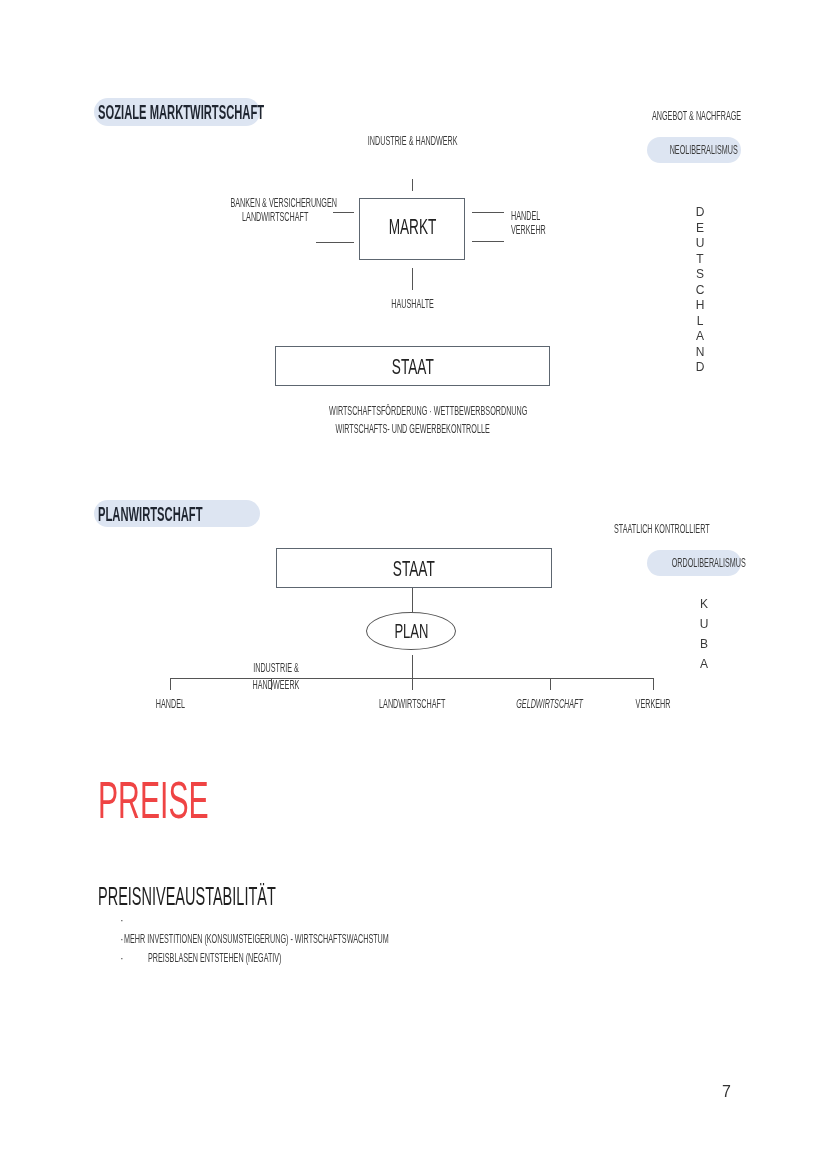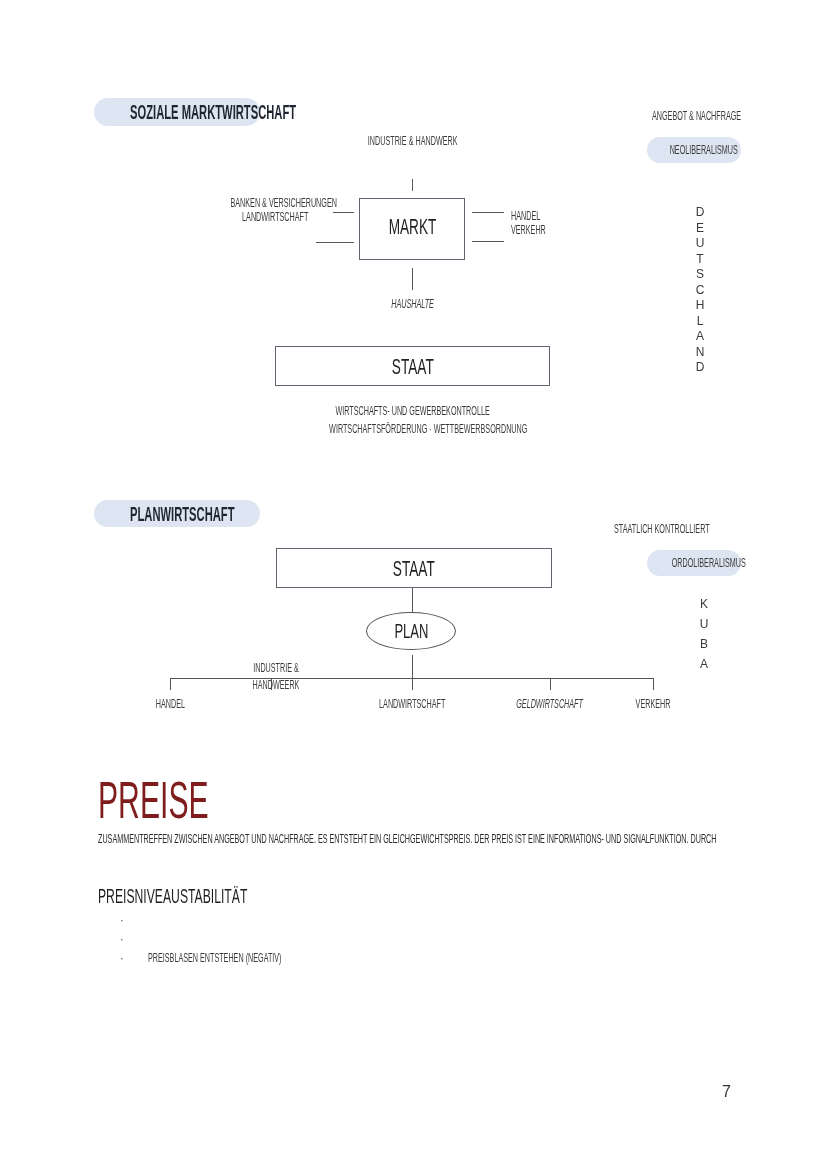--- a/index.html
+++ b/index.html
@@ -7,30 +7,30 @@
       width: 828px; height: 1171px; background: #ffffff; position: relative; overflow: hidden;
       font-family: "Liberation Sans", "DejaVu Sans", sans-serif; color: #2b2b2b;
     }
     .abs { position: absolute; }
     .cond { display: inline-block; transform: scaleX(0.62); transform-origin: left center; white-space: nowrap; }
     .cond-c { display: inline-block; transform: scaleX(0.62); transform-origin: center center; white-space: nowrap; }
     .pill {
       background: #dde5f2; border-radius: 14px;
     }
     .section-title {
-      font-size: 20px; font-weight: bold; color: #1f2530; line-height: 26px; margin-left: 32px;
+      font-size: 20px; font-weight: bold; color: #1f2530; line-height: 26px;
     }
     .small { font-size: 12px; color: #3a3a3a; line-height: 14px; }
     .box { border: 1.6px solid #5d6670; background: #fff; box-sizing: border-box; }
     .hline { position: absolute; height: 1.2px; background: #555; }
     .vline { position: absolute; width: 1.2px; background: #555; }
     .centered { text-align: center; }
     .vertical-word { display: flex; flex-direction: column; align-items: center; font-size: 12px; line-height: 15.5px; color: #3a3a3a; }
     .underlined { text-decoration: underline; text-underline-offset: 2px; }
-    .big-title { font-size: 52px; color: #7f1d1d; line-height: 52px; }
+    .big-title { font-size: 52px; color: #ef4444; line-height: 52px; }
     .para { font-size: 12.5px; line-height: 17px; color: #2a2a2a; }
     .bullets .row { display: flex; align-items: center; height: 19px; }
     .bullets .dot { width: 28px; font-size: 11px; color: #444; }
   </style>
 </head>
 <body>
 
 <div class="abs pill" style="left:94px; top:98px; width:166px; height:28px;"></div>
 <div class="abs section-title" style="left:98px; top:99px;">
   <span class="cond" style="transform:scaleX(0.56);">SOZIALE MARKTWIRTSCHAFT</span>
@@ -76,32 +76,32 @@
 </div>
 
 <div class="hline" style="left:472px; top:212px; width:32px;"></div>
 <div class="hline" style="left:472px; top:241px; width:32px;"></div>
 <div class="abs small" style="left:511px; top:209px; width:60px;">
   <div><span class="cond" style="transform:scaleX(0.6);">HANDEL</span></div>
   <div><span class="cond" style="transform:scaleX(0.6);">VERKEHR</span></div>
 </div>
 
 <div class="vline" style="left:412px; top:268px; height:22px;"></div>
-<div class="abs small centered" style="left:363px; top:297px; width:100px;font-style:italic;">
+<div class="abs small centered" style="left:363px; top:297px; width:100px;">
   <span class="cond-c" style="transform:scaleX(0.6);">HAUSHALTE</span>
 </div>
 
 <div class="abs box" style="left:275px; top:346px; width:275px; height:40px;"></div>
 <div class="abs centered" style="left:275px; top:354px; width:275px; font-size:22px; color:#222;">
   <span class="cond-c" style="transform:scaleX(0.62);">STAAT</span>
 </div>
 
 <div class="abs small centered" style="left:263px; top:402px; width:300px; line-height:18px;">
+  <div><span class="cond-c" style="transform:scaleX(0.6);">WIRTSCHAFTSFÖRDERUNG · WETTBEWERBSORDNUNG</span></div>
   <div><span class="cond-c" style="transform:scaleX(0.6);">WIRTSCHAFTS- UND GEWERBEKONTROLLE</span></div>
-  <div><span class="cond-c" style="transform:scaleX(0.6);">WIRTSCHAFTSFÖRDERUNG · WETTBEWERBSORDNUNG</span></div>
 </div>
 
 <div class="abs pill" style="left:94px; top:500px; width:166px; height:27px;"></div>
 <div class="abs section-title" style="left:98px; top:501px;">
   <span class="cond" style="transform:scaleX(0.56);">PLANWIRTSCHAFT</span>
 </div>
 
 <div class="abs small underlined" style="left:614px; top:522px; width:100px;">
   <span class="cond" style="transform:scaleX(0.6);">STAATLICH KONTROLLIERT</span>
 </div>
@@ -150,33 +150,33 @@
 </div>
 <div class="abs small centered" style="left:613px; top:697px; width:80px;">
   <span class="cond-c" style="transform:scaleX(0.6);">VERKEHR</span>
 </div>
 
 <div class="abs big-title" style="left:98px; top:774px;">
   <span class="cond" style="transform:scaleX(0.58);">PREISE</span>
 </div>
 
 <div class="abs para" style="left:98px; top:831px; width:640px;">
-  <div><span class="cond" style="transform:scaleX(0.575);">ZUSAMMENTREFFEN ZWISCHEN ANGEBOT UND NACHFRAGE. ES ENTSTEHT EIN GLEICHGEWICHTSPREIS. DER PREIS IST EINE INFORMATIONS- UND SIGNALFUNKTION. DURCH</span></div>
 </div>
 
-<div class="abs" style="left:98px; top:884px; font-size:21px; color:#1f1f1f; line-height:24px;">
+<div class="abs" style="left:98px; top:884px; font-size:25px; color:#1f1f1f; line-height:24px;">
   <span class="cond" style="transform:scaleX(0.58);">PREISNIVEAUSTABILITÄT</span>
 </div>
 
 <div class="abs bullets" style="left:120px; top:910px; width:400px;">
   <div class="row">
     <span class="dot">·</span>
   </div>
   <div class="row">
     <span class="dot">·</span>
+    <span class="small"><span class="cond" style="transform:scaleX(0.6);">MEHR INVESTITIONEN (KONSUMSTEIGERUNG) - WIRTSCHAFTSWACHSTUM</span></span>
   </div>
   <div class="row">
     <span class="dot">·</span>
     <span class="small"><span class="cond" style="transform:scaleX(0.6);">PREISBLASEN ENTSTEHEN (NEGATIV)</span></span>
   </div>
 </div>
 
 <div class="abs" style="left:722px; top:1083px; font-size:16px; color:#333;">7</div>
 
 </body></html>

